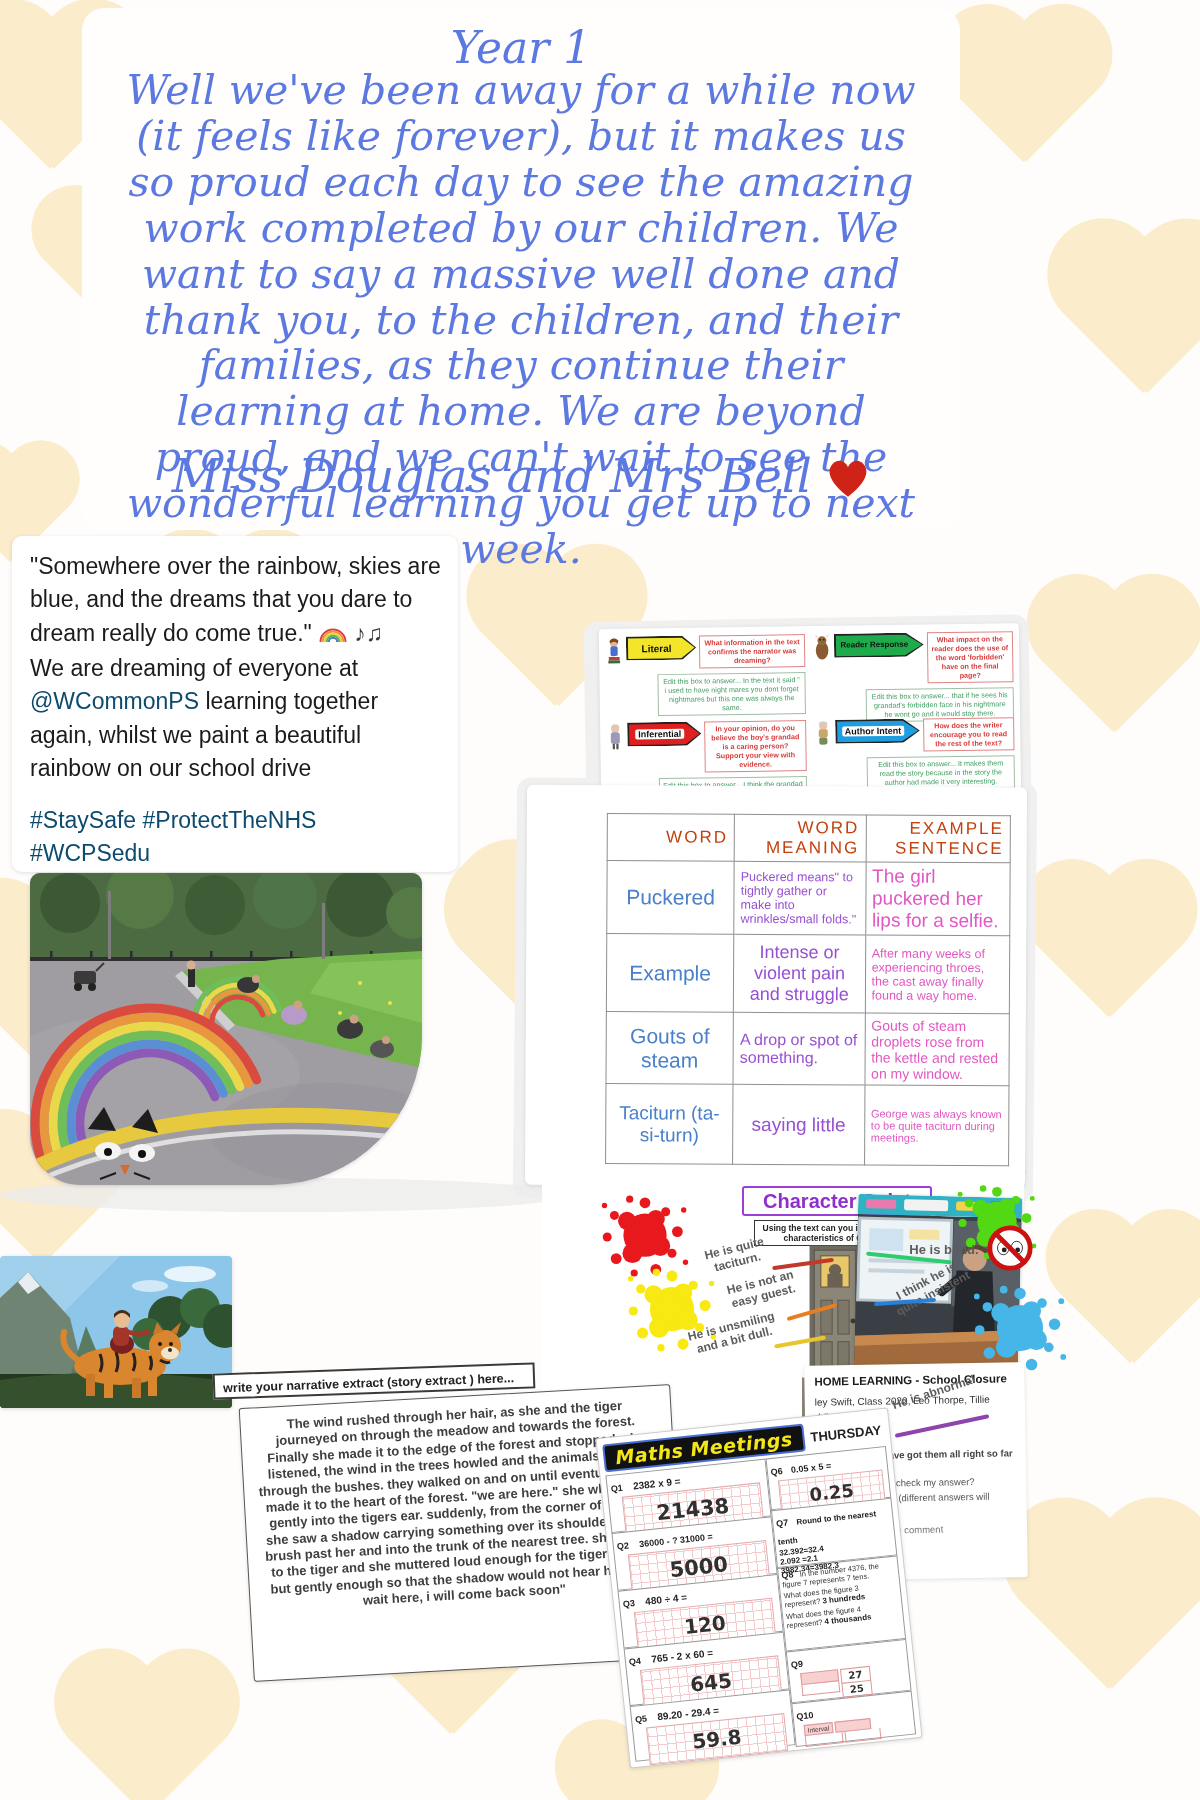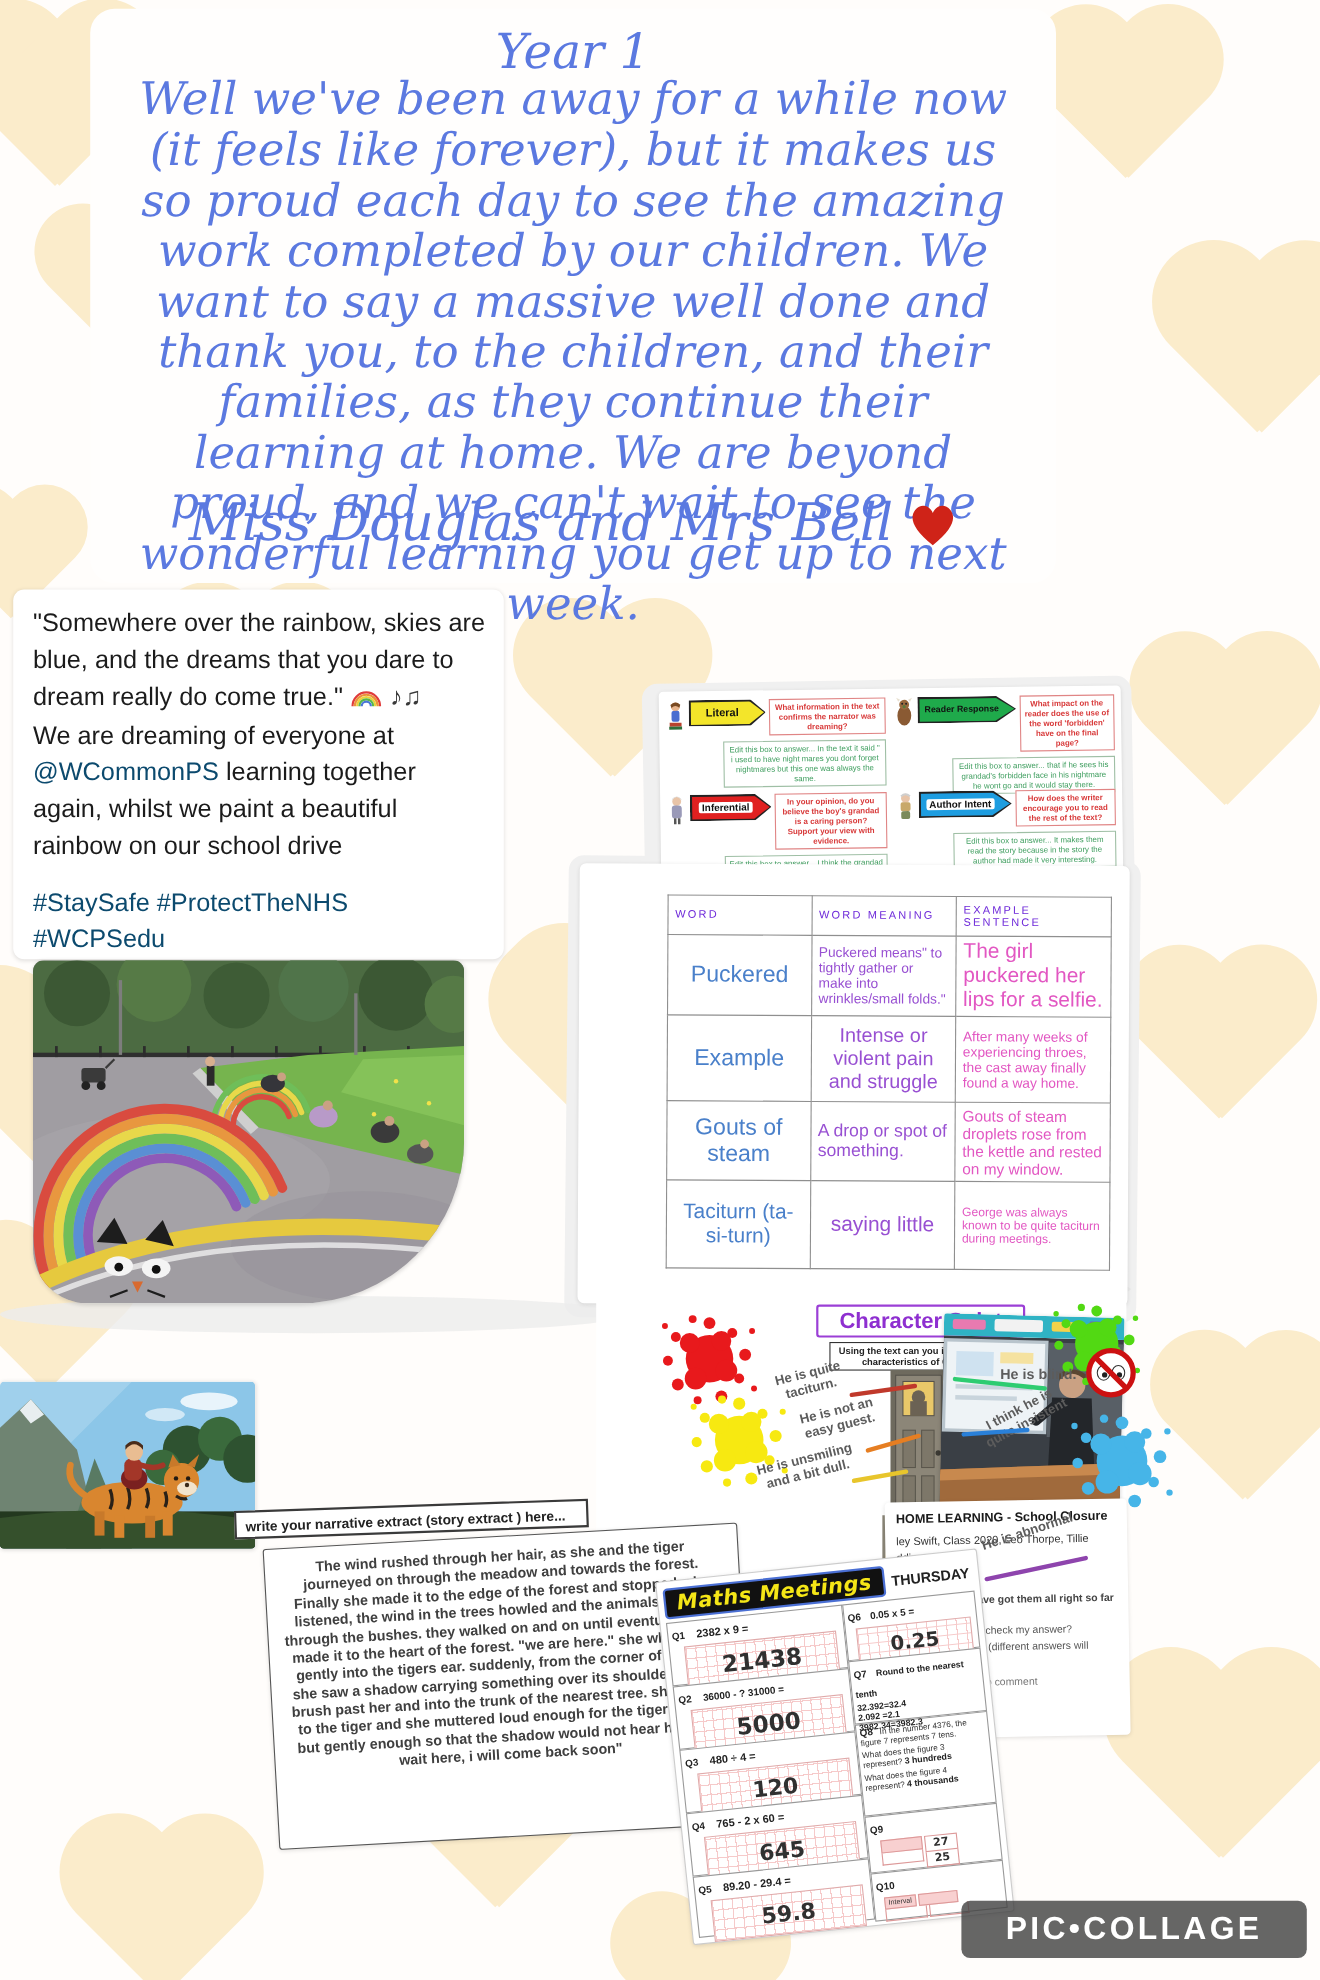--- a/index.html
+++ b/index.html
@@ -28,21 +28,21 @@
   .comp-cell{display:flex;gap:3px;align-items:flex-start;}
   .arrow-outer{clip-path:polygon(0 0,80% 0,100% 50%,80% 100%,0 100%);background:#222;padding:1.5px;flex:none;}
   .arrow-inner{clip-path:polygon(0 0,80% 0,100% 50%,80% 100%,0 100%);font-weight:bold;color:#111;
       display:flex;align-items:center;justify-content:center;text-align:center;padding:2px 14px 2px 5px;}
   .arrow-inner .pill{background:#fff;border-radius:2px;padding:0 3px;}
   .q-box{border:1px solid #e08585;color:#d83a3a;font-weight:bold;text-align:center;padding:2px 3px;background:#fff;}
   .a-box{border:1px solid #9fbfa5;color:#3f9e5f;text-align:center;padding:2px 3px;margin-top:5px;background:#fff;}
   
   .vtab{border-collapse:collapse;}
   .vtab td{border:1px solid #8f8f8f;padding:3px 6px;vertical-align:middle;}
-  .vhead{color:#6d28d9;font-size:10px;letter-spacing:2px;text-align:left;text-transform:uppercase;}
+  .vhead{color:#c2410c;font-size:17px;letter-spacing:2px;text-align:right;text-transform:uppercase;}
   .vword{color:#4a80ca;font-size:21px;text-align:center;}
   .vmean{color:#9850d2;}
   .vex{color:#e257c2;}
   
   .splat-label{position:absolute;color:#5c5c5c;font-weight:bold;font-size:12px;line-height:1.15;text-align:center;}
   .cline{position:absolute;height:3.5px;border-radius:3px;}
   
   .story{font-weight:bold;color:#3f3f3f;font-size:13px;line-height:1.26;text-align:center;}
   
   .pinkgrid{background-color:#fff;border:1px solid #e0aaaa;
@@ -614,15 +614,14 @@
           </div>
           <div style="display:flex;gap:2px;margin-left:6px;">
             <div style="width:36px;height:10px;border:1px solid #d99;border-top:none;"></div>
             <div style="width:34px;height:10px;border:1px solid #d99;border-top:none;"></div>
           </div>
         </div>
       </div>
     </div>
   </div>
 
-  <div class="abs wm" style="left:874px;top:1728px;width:314px;height:52px;z-index:9;">PIC•COLLAGE</div>
 
 </div>
 
 </body></html>

